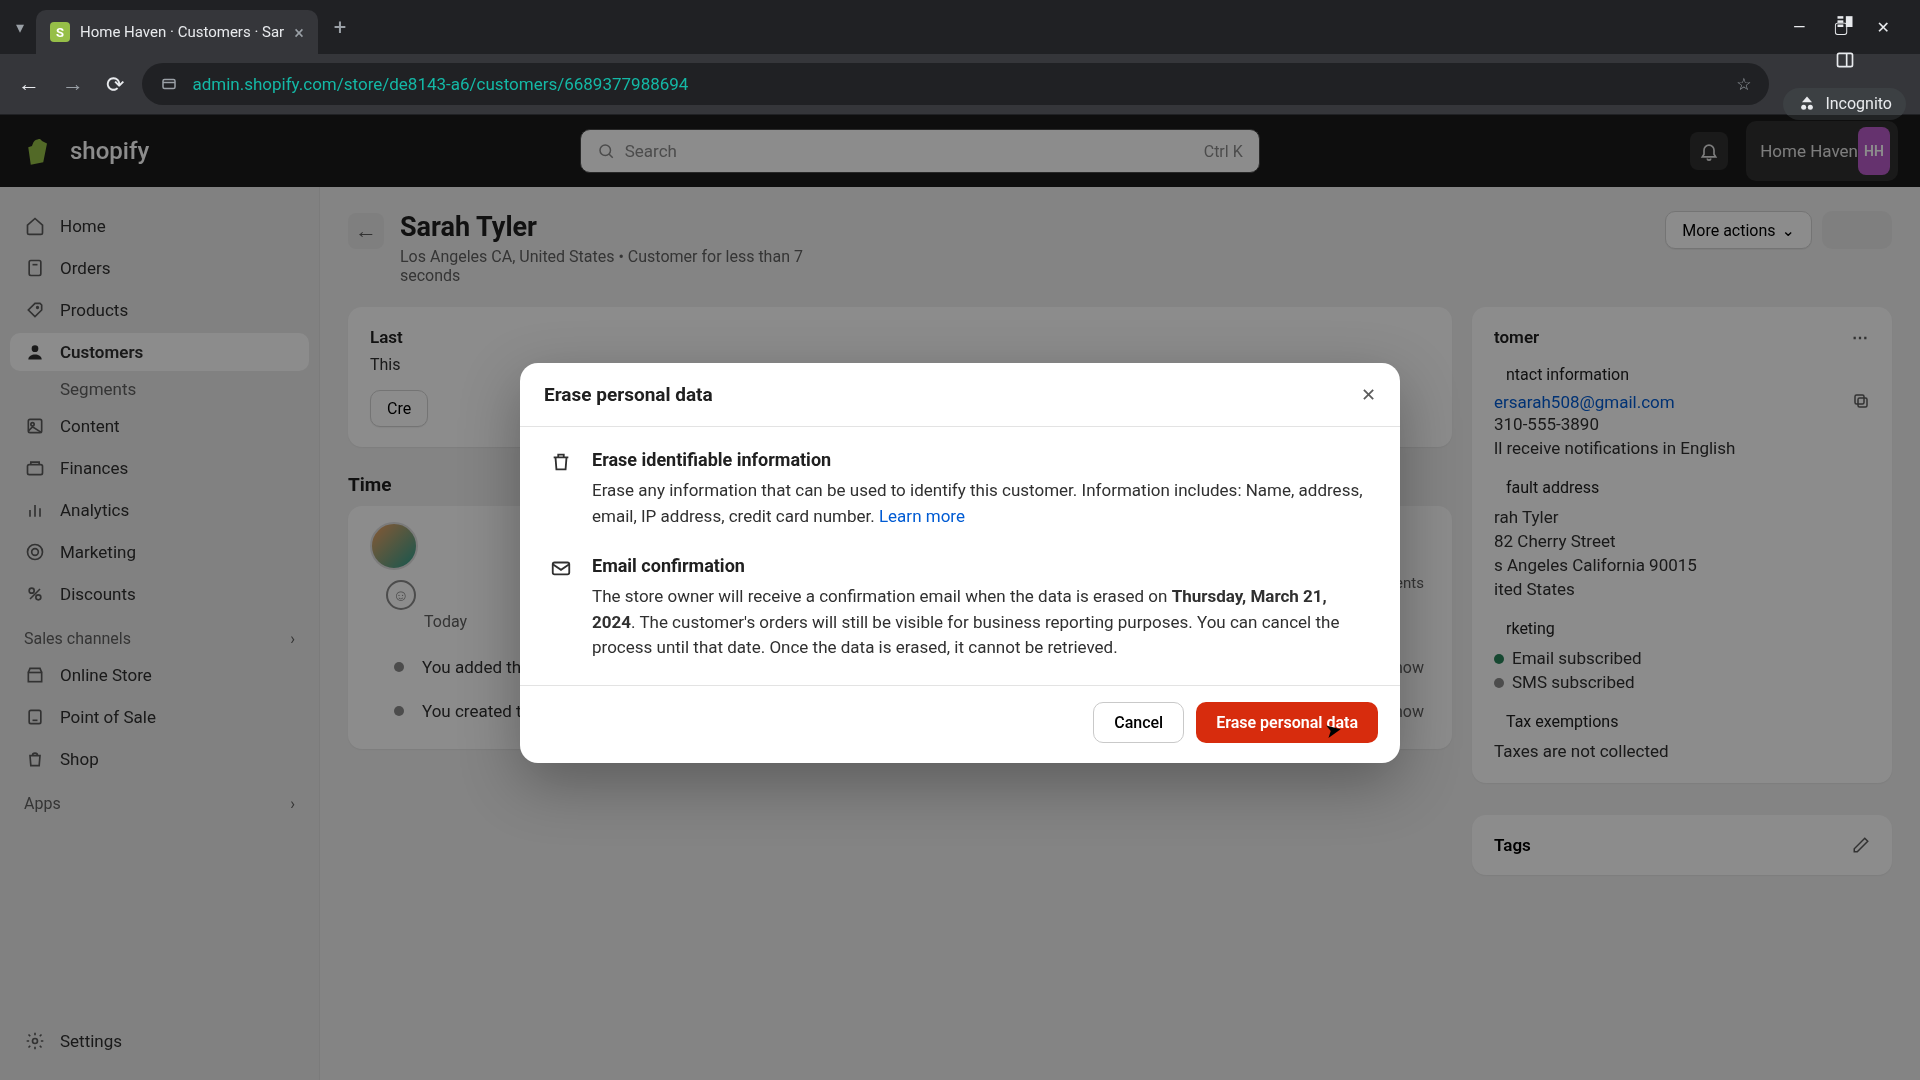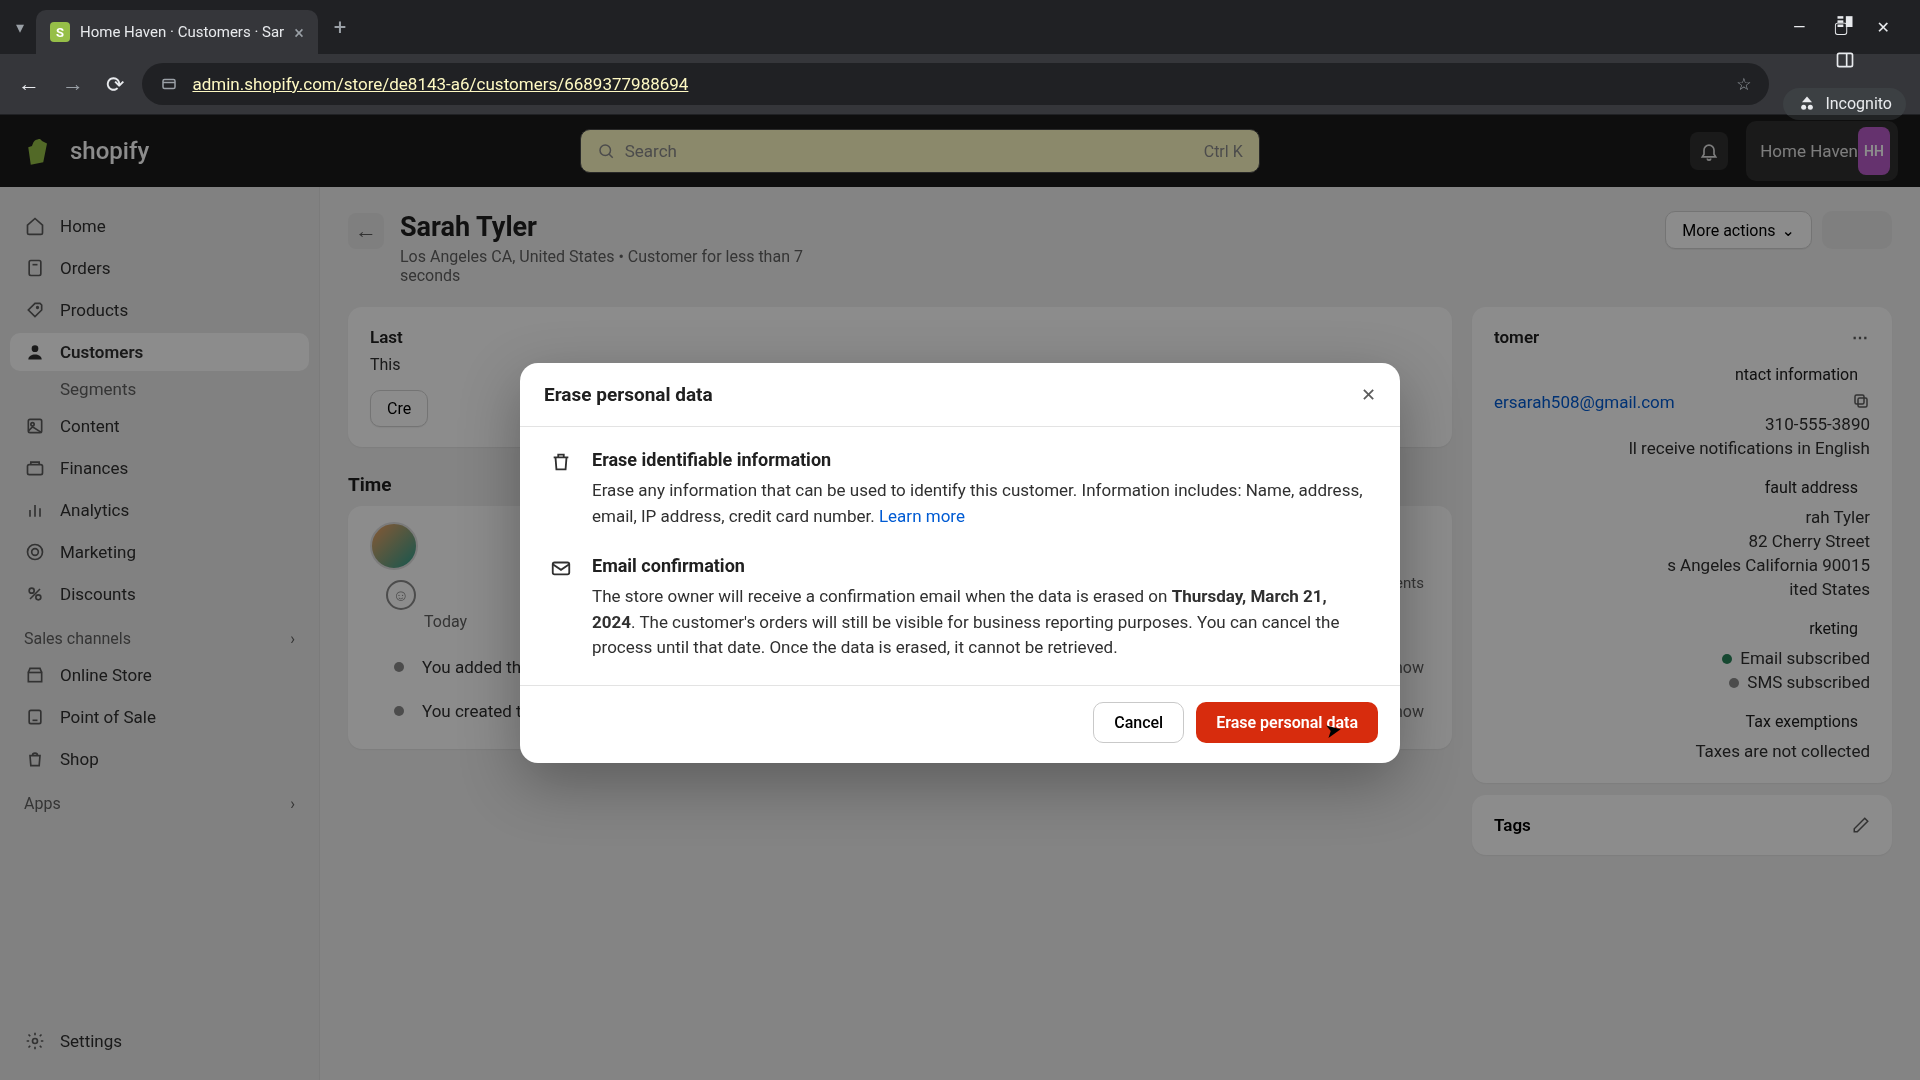--- a/index.html
+++ b/index.html
@@ -11,29 +11,29 @@
 .tab-dropdown { color: #9aa0a6; padding: 6px; cursor: pointer; }
 .tab { background: #35363a; border-radius: 10px 10px 0 0; height: 44px; display: flex; align-items: center; padding: 0 14px; gap: 10px; color: #e8eaed; font-size: 15px; min-width: 280px; margin-top: 10px; }
 .tab-favicon { width: 20px; height: 20px; background: #96bf48; border-radius: 4px; display: flex; align-items: center; justify-content: center; color: #fff; font-size: 13px; font-weight: bold; }
 .tab-close { color: #9aa0a6; margin-left: auto; font-size: 18px; }
 .tab-new { color: #9aa0a6; font-size: 22px; padding: 0 10px; }
 .window-controls { margin-left: auto; display: flex; gap: 28px; color: #e8eaed; font-size: 16px; padding-right: 20px; }
 .addr-bar { height: 60px; display: flex; align-items: center; padding: 0 14px; gap: 14px; background: #35363a; }
 .nav-btn { color: #9aa0a6; font-size: 22px; padding: 4px; }
 .nav-btn.active { color: #e8eaed; }
 .url-pill { flex: 1; background: #202124; border-radius: 24px; height: 42px; display: flex; align-items: center; padding: 0 18px; gap: 14px; color: #9aa0a6; font-size: 17px; }
-.url-text { color: #fef9c3; text-decoration: underline; }
+.url-text { color: #14b8a6; }
 .addr-right { display: flex; align-items: center; gap: 18px; color: #e8eaed; flex-direction: column; }
 .incognito-pill { background: #3c4043; border-radius: 20px; padding: 6px 14px; display: flex; align-items: center; gap: 8px; font-size: 16px; }
 
 
 .shop-header { background: #1a1a1a; height: 72px; display: flex; align-items: center; padding: 0 22px; gap: 20px; }
 .shop-logo { display: flex; align-items: center; gap: 18px; color: #fff; font-size: 24px; font-weight: 500; }
 .shop-logo-icon { width: 30px; height: 30px; }
-.shop-search { margin-left: auto; margin-right: auto; width: 680px; background: #fef9c3; border: 1px solid #4a4a4a; border-radius: 10px; height: 44px; display: flex; align-items: center; padding: 0 16px; color: #8a8a8a; font-size: 17px; gap: 10px; }
+.shop-search { margin-left: auto; margin-right: auto; width: 680px; background: #ffffff; border: 1px solid #4a4a4a; border-radius: 10px; height: 44px; display: flex; align-items: center; padding: 0 16px; color: #8a8a8a; font-size: 17px; gap: 10px; }
 .shop-search-kbd { margin-left: auto; font-size: 16px; }
 .shop-header-right { display: flex; align-items: center; gap: 18px; color: #e3e3e3; }
 .bell-btn { width: 38px; height: 38px; border-radius: 8px; background: #303030; display: flex; align-items: center; justify-content: center; }
 .store-chip { display: flex; align-items: center; background: #303030; border-radius: 10px; padding: 6px 8px 6px 14px; font-size: 17px; }
 .store-avatar { width: 32px; height: 48px; background: #b95cc8; border-radius: 8px; display: flex; align-items: center; justify-content: center; font-size: 14px; font-weight: 600; color: #fff; }
 
 
 .app-body { display: flex; height: calc(1080px - 115px - 72px); background: #f1f1f1; }
 
 
@@ -50,21 +50,21 @@
 .page-head { display: flex; align-items: flex-start; gap: 16px; margin-bottom: 22px; }
 .back-arrow { font-size: 22px; color: #5c5c5c; background: #e8e8e8; border-radius: 8px; width: 36px; height: 36px; display: flex; align-items: center; justify-content: center; margin-top: 2px;}
 .page-title { font-size: 27px; font-weight: 700; color: #202020; }
 .page-subtitle { color: #616161; font-size: 16px; margin-top: 4px; max-width: 460px; }
 .head-actions { margin-left: auto; display: flex; gap: 10px; }
 .btn-sec { background: #fff; border: 1px solid #d4d4d4; border-radius: 10px; padding: 8px 16px; font-size: 16px; display: flex; align-items: center; gap: 6px; box-shadow: 0 1px 1px rgba(0,0,0,0.05);}
 .btn-placeholder { background: #e8e8e8; border-radius: 10px; width: 70px; height: 38px; }
 
 .content-cols { display: flex; gap: 20px; }
 .col-left { flex: 1; display: flex; flex-direction: column; gap: 20px; }
-.col-right { width: 420px; display: flex; flex-direction: column; gap: 12px; text-align: right; }
+.col-right { width: 420px; display: flex; flex-direction: column; gap: 32px; }
 
 .card { background: #fff; border-radius: 14px; padding: 20px 22px; box-shadow: 0 1px 2px rgba(0,0,0,0.06); }
 .card-title { font-size: 17px; font-weight: 600; margin-bottom: 8px; color: #202020; }
 .card-text { color: #303030; font-size: 16px; margin-bottom: 16px; }
 
 .timeline-head { display: flex; align-items: center; gap: 14px; margin-bottom: 10px; margin-top: 6px;}
 .timeline-title { font-size: 19px; font-weight: 700; color: #202020; }
 .avatar-img { width: 48px; height: 48px; border-radius: 50%; background: linear-gradient(135deg,#f4a261,#2a9d8f); border: 2px solid #e0e0e0; }
 .tl-hint { text-align: right; color: #616161; font-size: 15px; margin-top: -36px; margin-bottom: 20px; padding-right: 6px;}
 .tl-date { color: #616161; font-size: 16px; margin: 18px 0 14px 54px; }

